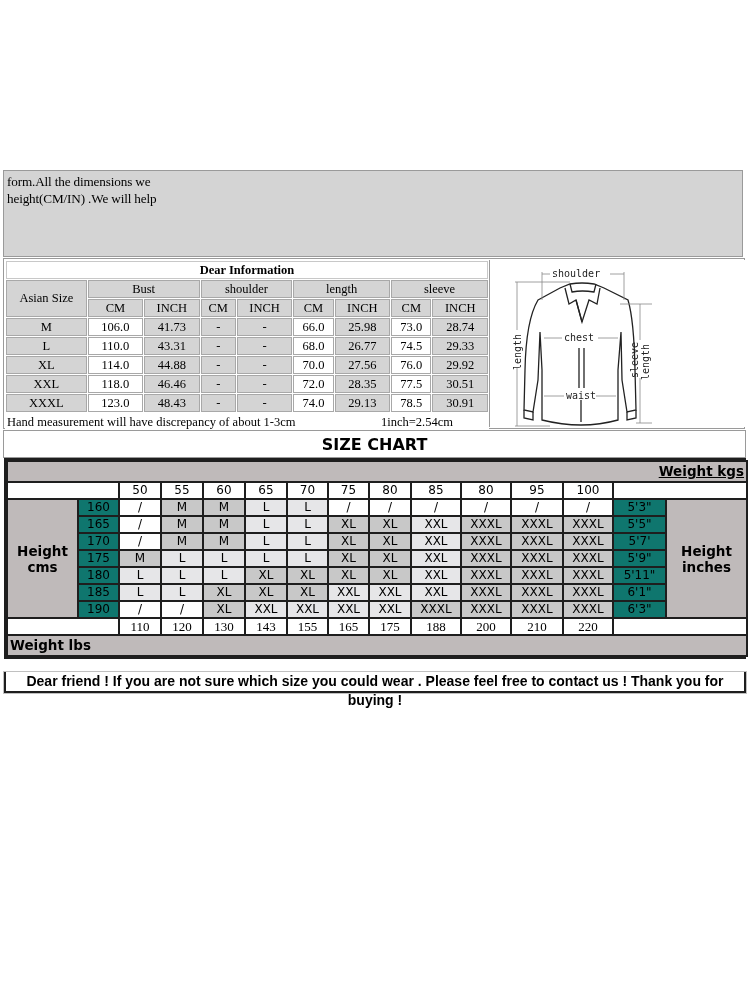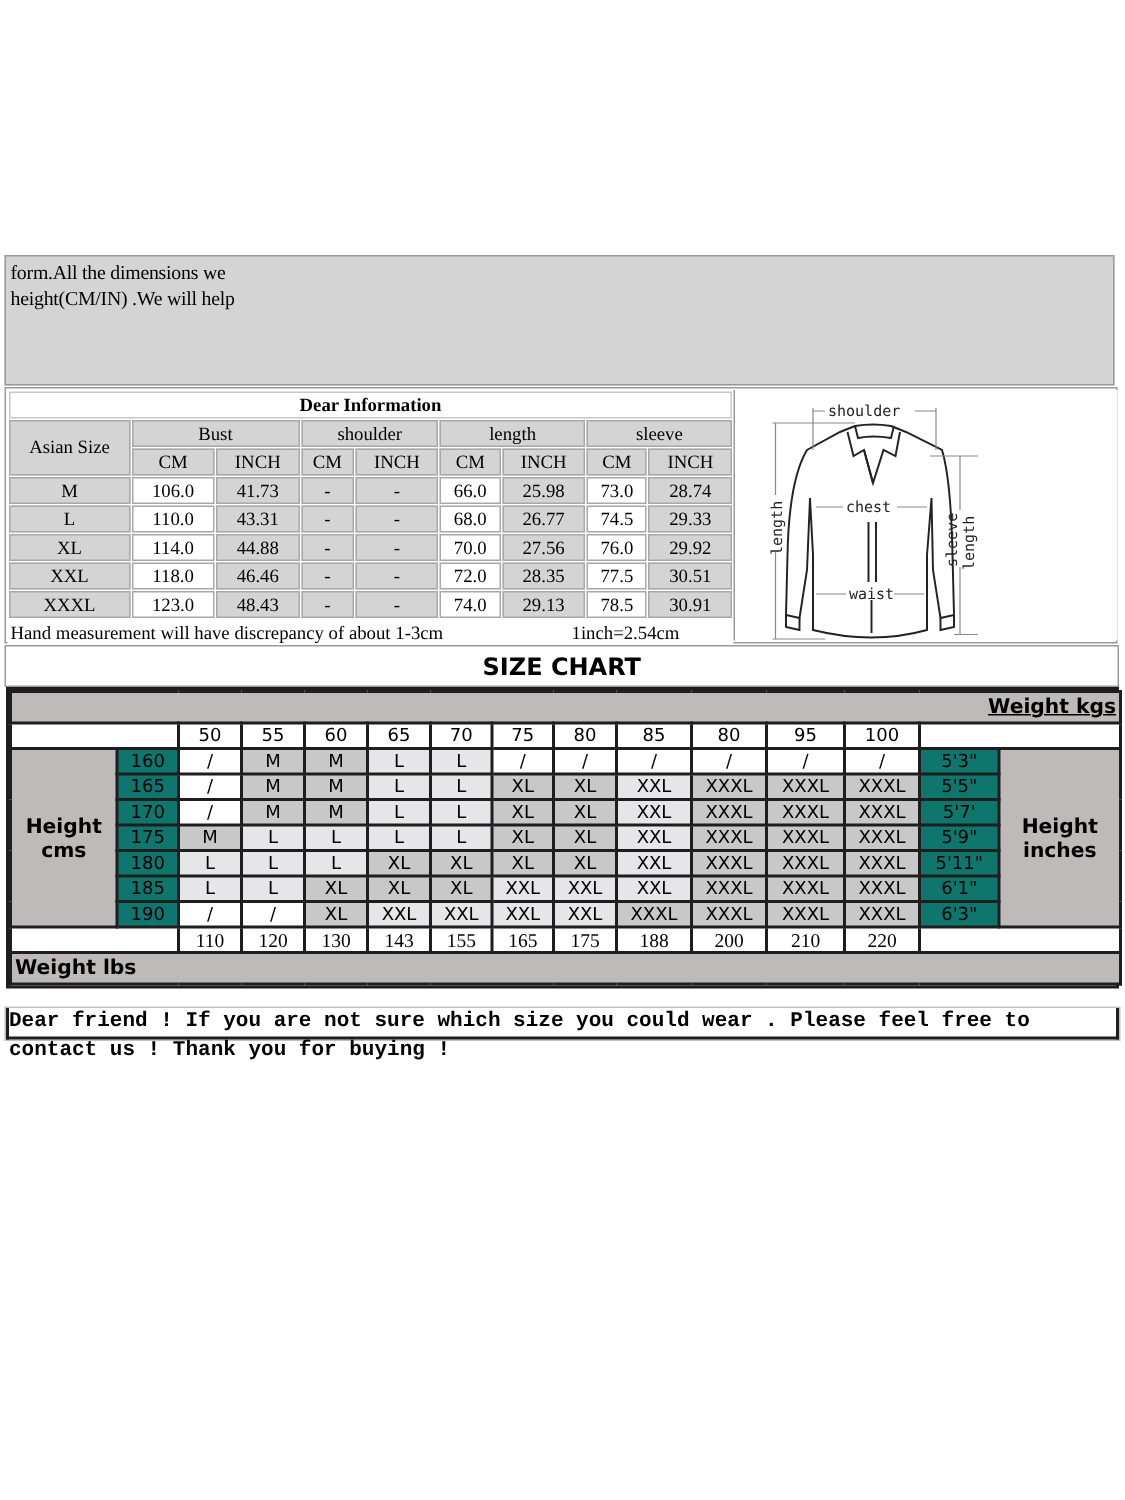--- a/index.html
+++ b/index.html
@@ -56,21 +56,21 @@
   .c-white { background: #ffffff; }
   .c-dark { background: #c8c8c8; }
   .c-light { background: #e6e6e8; }
   table.grid td.lbs { font-family: "Liberation Serif", serif; font-size: 13px; background: #fff; }
   table.grid td.lbs-hdr { background: #bfbaba; text-align: left; font-weight: bold; font-size: 13.5px; height: 19px; padding-left: 2px; }
 
   .thanks {
     position: absolute; left: 4px; top: 672px; width: 742px; height: 21px;
     border: 2px solid #1e1e1e; border-top: none; box-sizing: border-box; background: #fff;
     box-shadow: 0 0 0 1px #c0c0c0;
-    text-align: left; font-family: Liberation Mono, monospace; font-weight: bold; font-size: 14px; line-height: 19px;
+    text-align: center; font-family: Liberation Sans, sans-serif; font-weight: bold; font-size: 14px; line-height: 19px;
   }
 </style>
 </head>
 <body>
 
 <div class="note">
   <div>form.All the dimensions we</div>
   <div>height(CM/IN) .We will help</div>
 </div>
 

